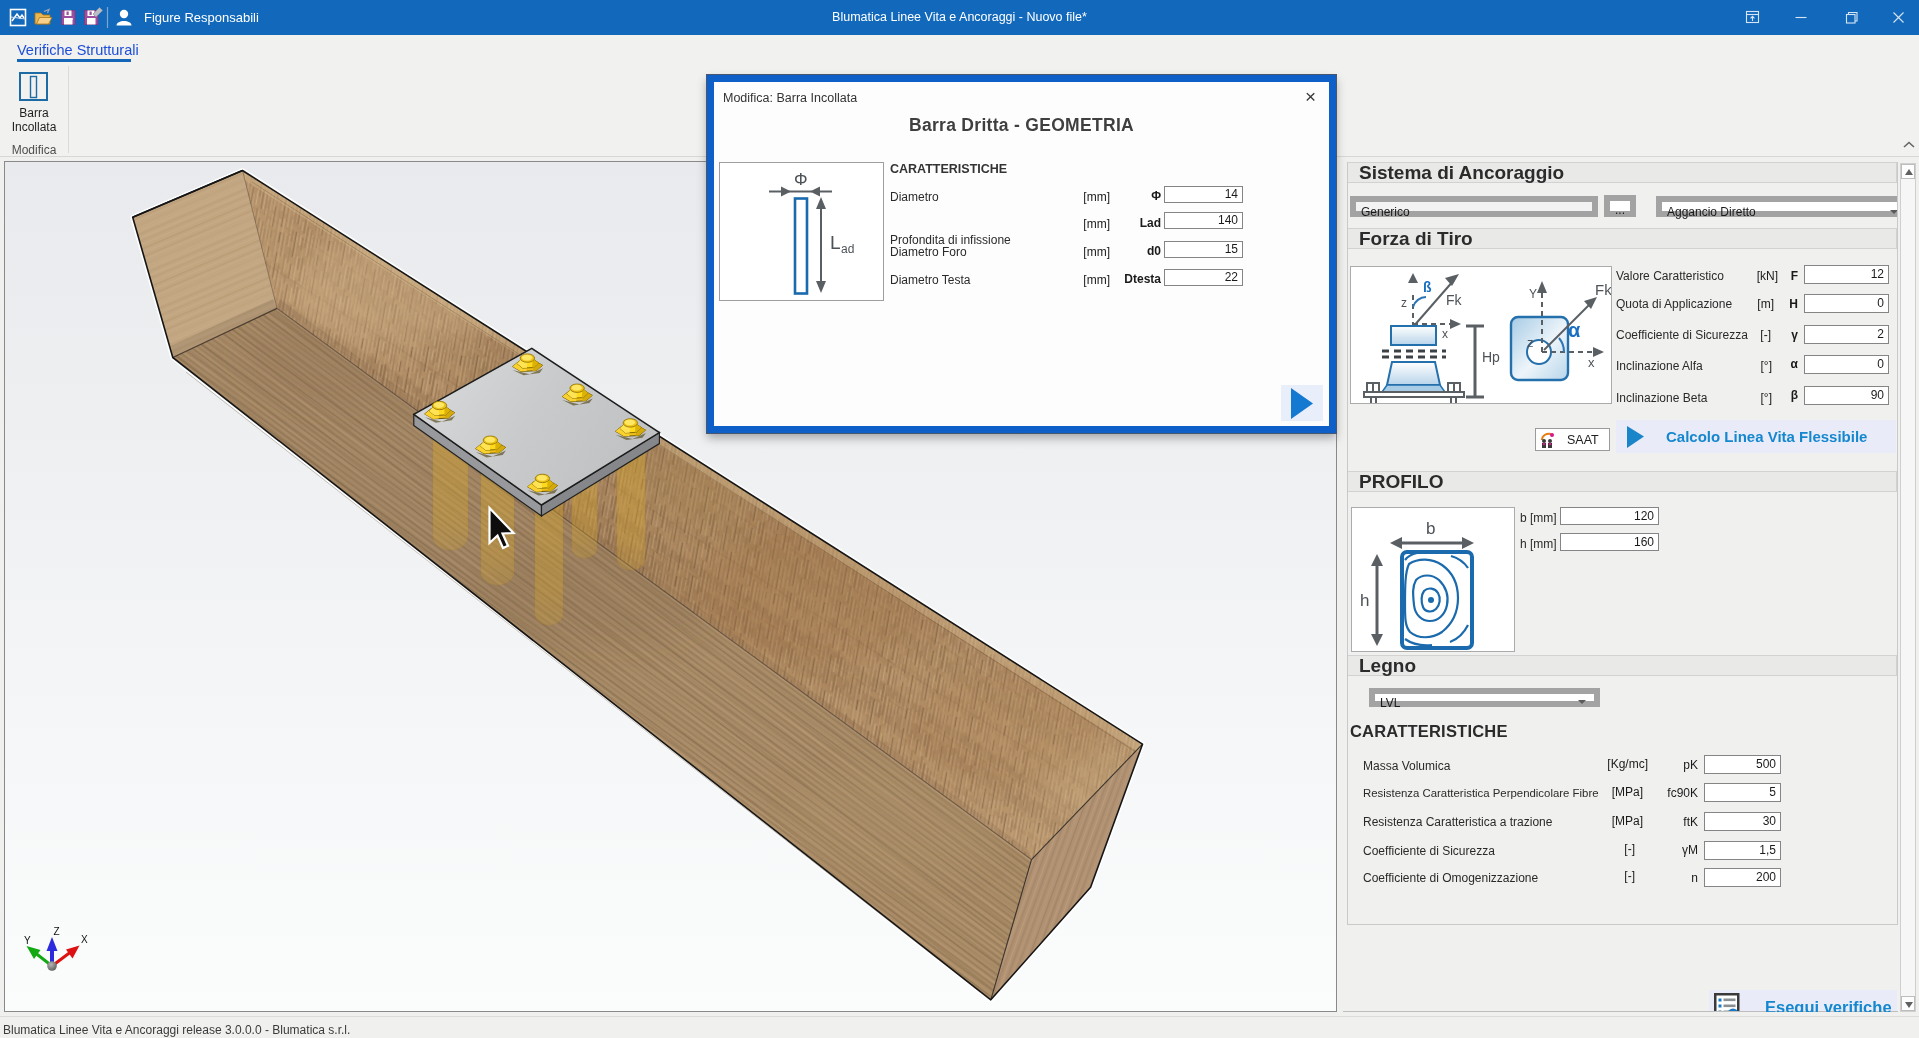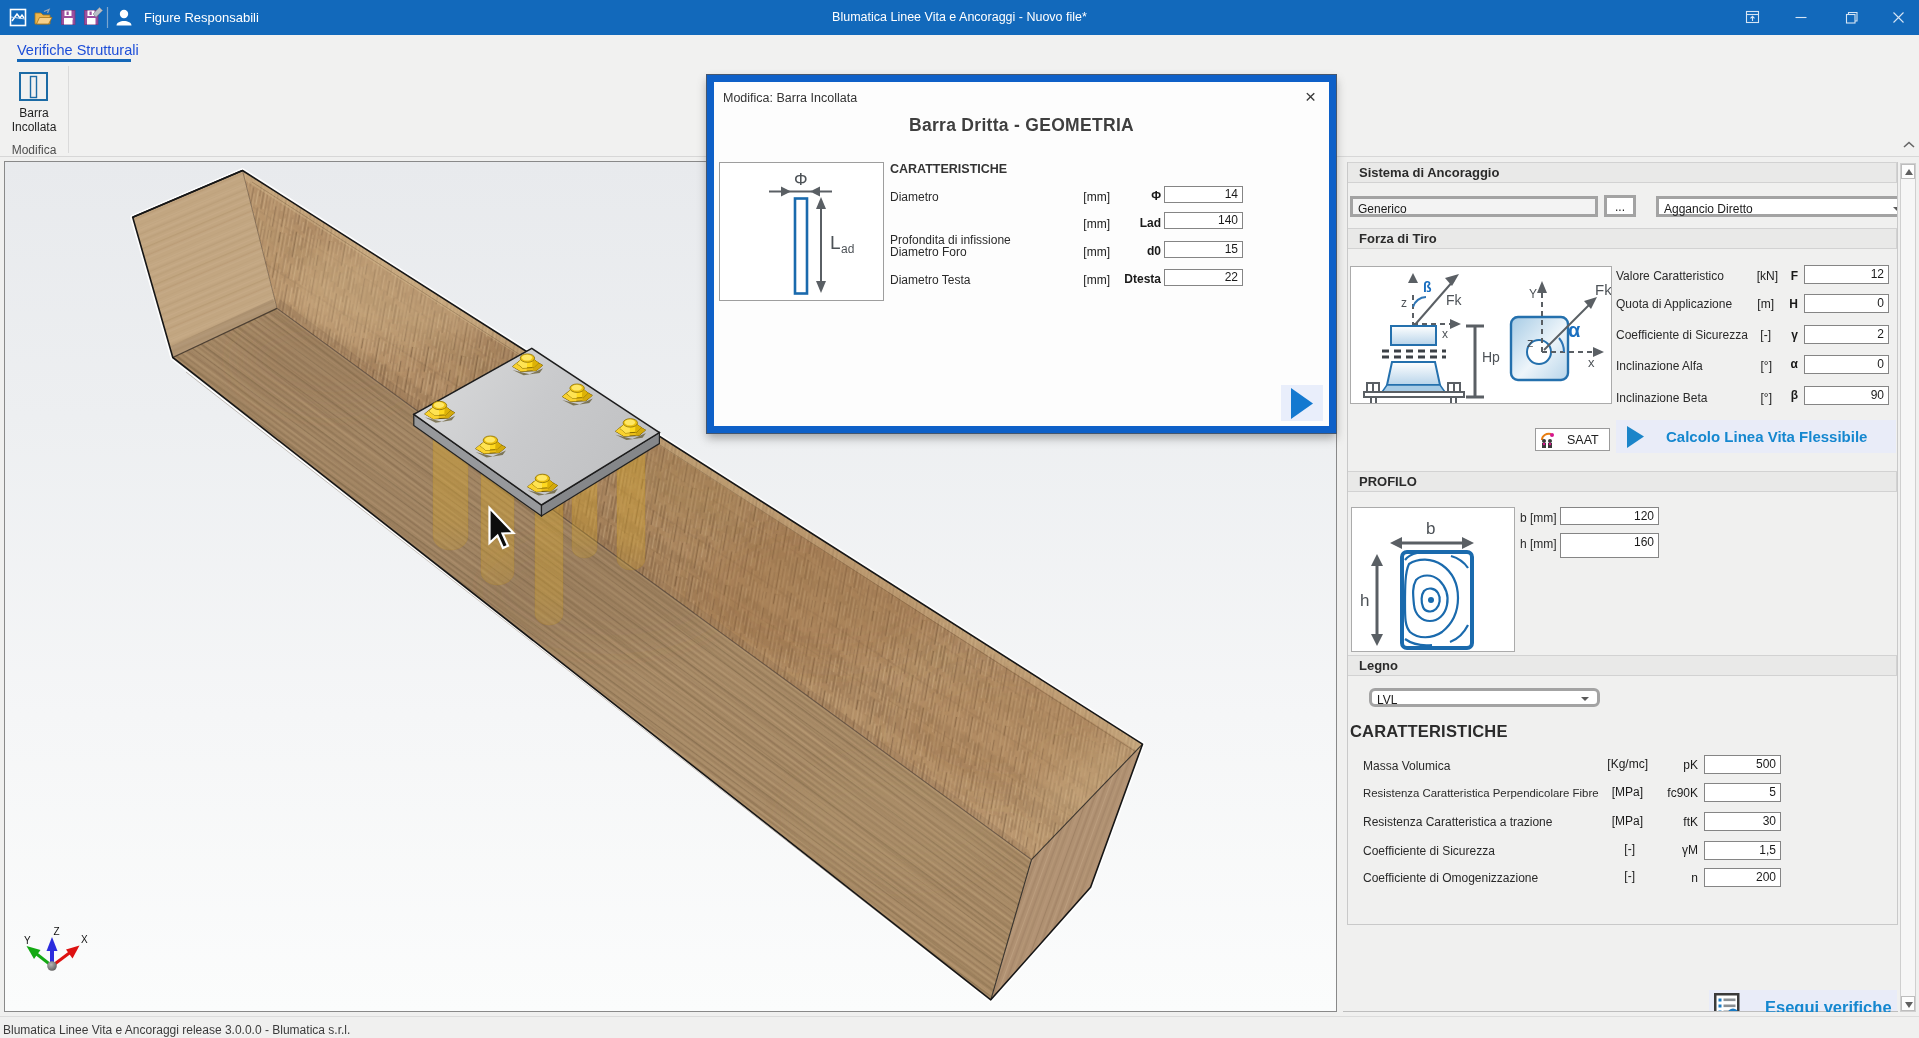--- a/index.html
+++ b/index.html
@@ -15,25 +15,25 @@
   #tabtext { position:absolute; left:17px; top:7px; font-size:14.5px; color:#1d4ed8; }
   #tabline { position:absolute; left:17px; top:24px; width:114px; height:3px; background:#1467b8; }
   #ribbon { position:absolute; left:0; top:63px; width:1919px; height:94px; background:#f1f1f0; border-bottom:1px solid #d7d7d7; }
   #ribbon .vsep { position:absolute; left:68px; top:3px; width:1px; height:87px; background:#dadada; }
   #ribbon .blabel { position:absolute; left:0px; top:44px; width:68px; text-align:center; font-size:12px; color:#1f1f1f; line-height:13.5px; }
   #ribbon .glabel { position:absolute; left:0px; top:80px; width:68px; text-align:center; font-size:12px; color:#4e4e4e; }
   
   #viewport { position:absolute; left:4px; top:161px; width:1333px; height:851px; border:1px solid #898989; background:linear-gradient(180deg,#e8eaed 0%,#edeff1 30%,#f5f6f7 65%,#fbfcfc 100%); }
   
   #rightpanel { position:absolute; left:1343px; top:161px; width:555px; height:851px; background:#f0f0ef; overflow:hidden; }
-  .secbar { position:absolute; left:4px; width:550px; height:21px; background:#e9e9e8; border:1px solid #d2d2d2; color:#2b2b2b; font-size:13px; font-weight:bold; line-height:20px; padding-left:11px; }
+  .secbar { position:absolute; left:4px; width:550px; height:21px; background:#e9e9e8; border:1px solid #d2d2d2; color:#2b2b2b; font-size:19px; font-weight:bold; line-height:20px; padding-left:11px; }
   .ibox { position:absolute; background:#fff; border:1px solid #858585; font-size:12px; color:#1a1a1a; text-align:right; padding:0 4px; line-height:17px; }
   .lbl { position:absolute; font-size:12px; color:#2a2a2a; white-space:nowrap; }
   .sym { position:absolute; font-size:12px; color:#1a1a1a; text-align:right; white-space:nowrap; }
-  .ddown { position:absolute; background:#fff; border:3px solid #a3a3a3; font-size:12px; color:#1a1a1a; padding-left:5px; }
+  .ddown { position:absolute; background:#fff; border:6px solid #a3a3a3; font-size:12px; color:#1a1a1a; padding-left:5px; }
   .ddarrow { position:absolute; right:8px; top:8px; width:0; height:0; border-left:4px solid transparent; border-right:4px solid transparent; border-top:4.5px solid #5a5a5a; }
   
   #vscroll { position:absolute; left:1900px; top:163px; width:16px; height:849px; background:#f6f6f6; border:1px solid #cfcfcf; }
   .sbtn { position:absolute; left:0px; width:14px; height:15px; background:#fdfdfd; border:1px solid #bdbdbd; }
   
   #statusbar { position:absolute; left:0; top:1016px; width:1919px; height:22px; background:#f0f0ef; border-top:1px solid #dcdcdc; }
   #statusbar span { position:absolute; left:3px; top:6px; font-size:12px; color:#3b3b3b; }
   
   #dialog { position:absolute; left:707px; top:75px; width:629px; height:358px; background:#fdfdfd; border:7px solid #0e60c8; box-shadow:0 0 0 1px #46576e, 0 5px 9px rgba(70,70,70,0.45); }
   #dialog .dtitle { position:absolute; left:9px; top:9px; font-size:12.5px; color:#333; }
@@ -564,24 +564,24 @@
         <path d="M98 134 C 106 131, 112 125, 116 117"></path>
         <path d="M116 60 C 112 54, 106 50, 99 48"></path>
         <path d="M53 52 C 56 48, 60 46, 65 45"></path>
       </g>
       <circle cx="79" cy="92" r="3" fill="#1a6aad"></circle>
     </svg>
   </div>
   <div class="lbl" style="left:177px; top:350px">b [mm]</div>
   <div class="ibox" style="left:217px; top:346px; width:99px; height:18px;">120</div>
   <div class="lbl" style="left:177px; top:376px">h [mm]</div>
-  <div class="ibox" style="left:217px; top:372px; width:99px; height:25px;">160</div>
+  <div class="ibox" style="left:217px; top:372px; width:99px; height:18px;">160</div>
 
   <div class="secbar" style="top:494px">Legno</div>
-  <div class="ddown" style="left:26px; top:527px; width:231px; height:19px; line-height:18px;border-radius:6px;">LVL<div class="ddarrow" style="top:6px"></div></div>
+  <div class="ddown" style="left:26px; top:527px; width:231px; height:19px; line-height:18px;">LVL<div class="ddarrow" style="top:6px"></div></div>
 
   <div style="position:absolute; left:7px; top:561px; font-size:16.5px; font-weight:bold; color:#2b2b2b; letter-spacing:0.2px;">CARATTERISTICHE</div>
   <div class="lbl" style="left:20px; top:598px">Massa Volumica</div>
   <div class="sym" style="left:250px; top:596px; width:55px">[Kg/mc]</div>
   <div class="sym" style="left:315px; top:597px; width:40px">pK</div>
   <div class="ibox" style="left:361px; top:594px; width:77px; height:19px;">500</div>
   <div class="lbl" style="left:20px; top:626px; font-size:11.4px">Resistenza Caratteristica Perpendicolare Fibre</div>
   <div class="sym" style="left:255px; top:624px; width:45px">[MPa]</div>
   <div class="sym" style="left:315px; top:625px; width:40px">fc90K</div>
   <div class="ibox" style="left:361px; top:622px; width:77px; height:19px;">5</div>

